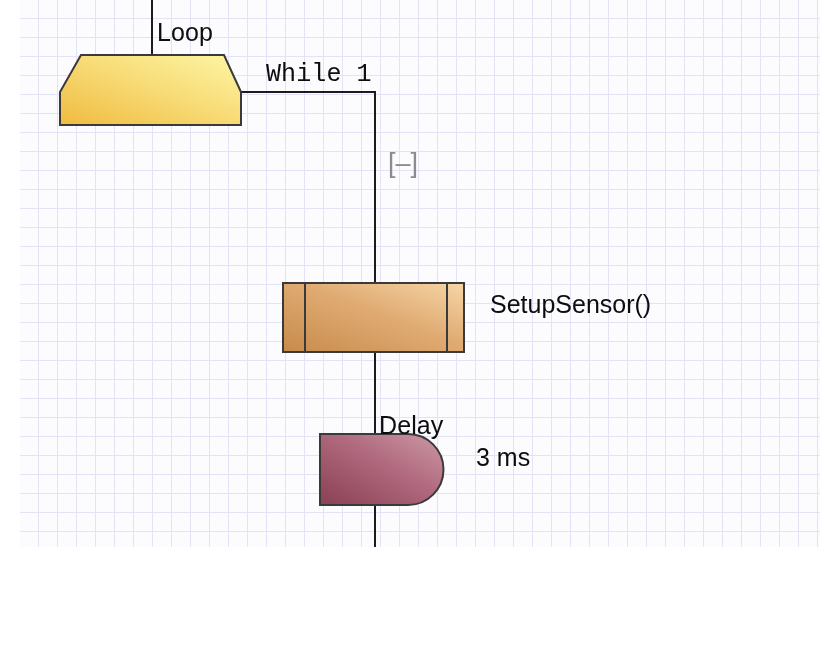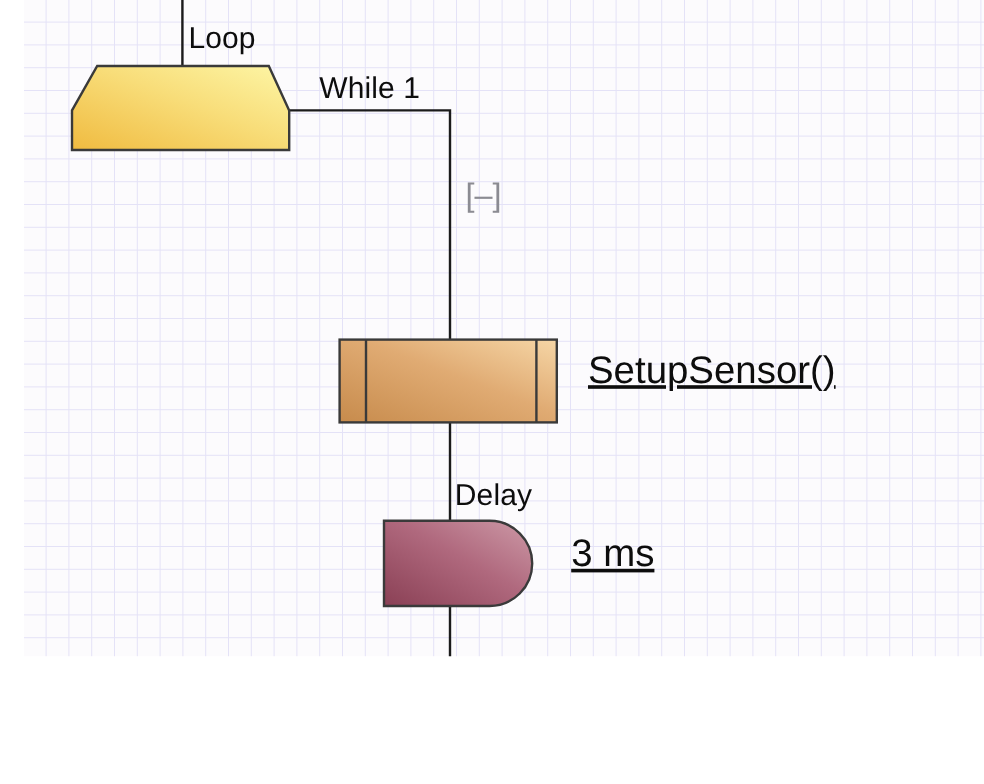--- a/index.html
+++ b/index.html
@@ -33,25 +33,24 @@
     font-family: "Liberation Sans", sans-serif;
     font-size: 25px;
     color: #0d0d0d;
     white-space: nowrap;
     line-height: 1;
     letter-spacing: 0.1px;
   }
   .param-label {
     position: absolute;
     font-family: "Liberation Sans", sans-serif;
-    font-size: 32px;
+    font-size: 25px;
     color: #0d0d0d;
     white-space: nowrap;
     line-height: 1;
-    text-decoration: underline;
   }
   .collapse-toggle {
     position: absolute;
     font-family: "Liberation Sans", sans-serif;
     font-size: 27px;
     color: #8b8b92;
     line-height: 1;
     white-space: nowrap;
     user-select: none;
     cursor: pointer;
@@ -109,24 +108,24 @@
       <path d="M 300 434 L 388 434 A 35.5 35.5 0 0 1 388 505 L 300 505 Z" fill="url(#gradDelay)" stroke="#3a3a3a" stroke-width="2" stroke-linejoin="miter"></path>
     </g>
 
     <g>
       <path d="M 40 550 L 221 550 L 221 583 L 204 621 L 61 621 L 40 583 Z" fill="url(#gradLoopEnd)" stroke="#3a3a3a" stroke-width="2" stroke-linejoin="miter"></path>
     </g>
   </svg>
 
   <div class="node-label" style="left:137px; top:20px;">Loop</div>
 
-  <div class="node-label" style="left:246px; top:62px;">While 1</div>
+  <div class="node-label" style="left:246px; top:62px;font-family:Liberation Mono, monospace;">While 1</div>
 
   <div class="collapse-toggle" style="left:368px; top:150px;">[–]</div>
 
 
   <div class="param-label" style="left:470px; top:292px;">SetupSensor()</div>
 
-  <div class="node-label" style="left:359px; top:401px;">Delay</div>
+  <div class="node-label" style="left:359px; top:413px;">Delay</div>
 
   <div class="param-label" style="left:456px; top:445px;">3 ms</div>
 
 </div>
 
 </body></html>

